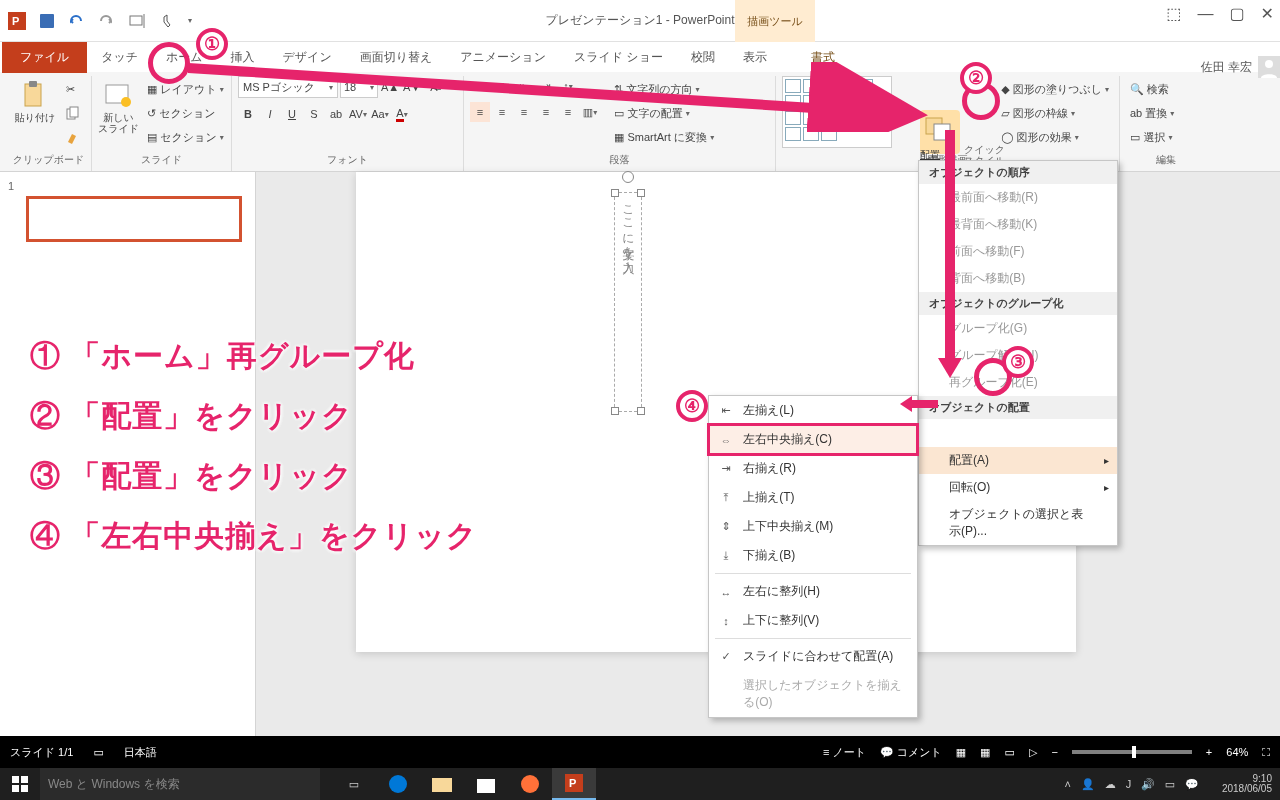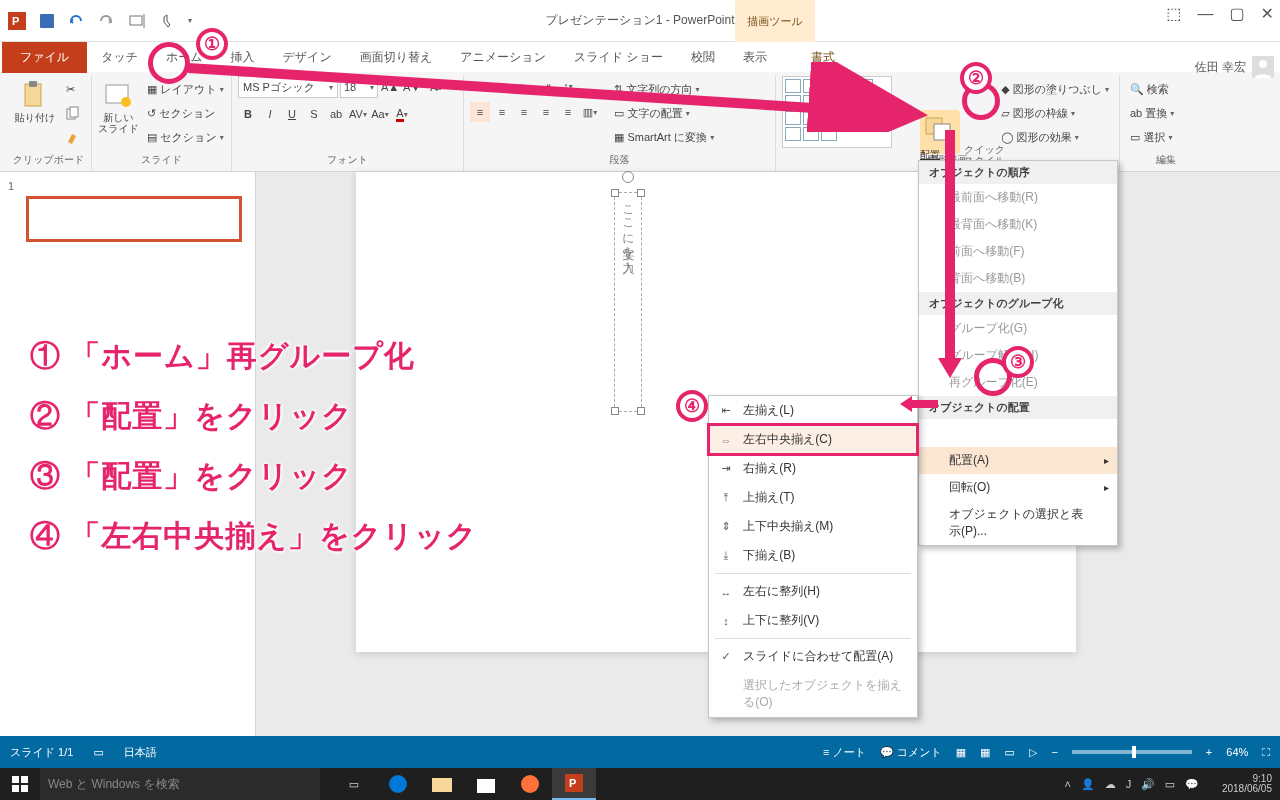--- a/index.html
+++ b/index.html
@@ -6,21 +6,21 @@
 body { width:1280px; height:800px; background:#fff; overflow:hidden; position:relative; font-size:11px; color:#444; }
 
 
 .title-bar { height:42px; background:#fff; display:flex; align-items:center; position:relative; border-bottom:1px solid #e1e1e1;}
 .qat { display:flex; align-items:center; padding-left:8px; gap:12px; height:100%;}
 .qat-icon { width:18px; height:18px; display:flex; align-items:center; justify-content:center; cursor:pointer;}
 .title-center { position:absolute; left:50%; transform:translateX(-50%); font-size:12px; color:#555; }
 .title-ctx { position:absolute; left:735px; top:0; width:80px; height:42px; background:#ffecd1; display:flex; flex-direction:column; align-items:center; justify-content:center; font-size:11px; color:#78501a;}
 .win-ctrls { position:absolute; right:6px; top:4px; display:flex; gap:16px; align-items:center;}
 .win-ctrls span { cursor:pointer; font-size:16px; color:#555;}
-.user-area { position:absolute; right:6px; top:56px; font-size:12px; color:#555; display:flex; align-items:center; gap:6px;}
+.user-area { position:absolute; right:0; top:56px; font-size:12px; color:#555; display:flex; align-items:center; gap:6px;}
 
 .tab-row { height:30px; display:flex; align-items:center; padding-left:2px;}
 .tab { padding:6px 14px 6px; font-size:12px; color:#555; cursor:pointer; }
 .tab.file { background:#c43e1c; color:#fff; padding:7px 18px;}
 .tab.ctx { color:#78501a; }
 
 
 .ribbon { height:100px; background:#f5f5f5; border-bottom:1px solid #d4d4d4; display:flex; padding:4px 6px 0; }
 .group { border-right:1px solid #dcdcdc; padding:0 6px 2px; display:flex; flex-direction:column; }
 .group-body { flex:1; display:flex; align-items:flex-start; gap:4px;}
@@ -71,21 +71,21 @@
 
 
 .step { position:absolute; width:32px; height:32px; border-radius:50%; border:4px solid #e6246b; background:#fff; color:#e6246b; font-weight:bold; font-size:18px; display:flex; align-items:center; justify-content:center; z-index:30;}
 .step-txt { position:absolute; left:30px; font-size:30px; font-weight:bold; color:#e6246b; text-shadow:0 0 4px #fff,0 0 4px #fff,0 0 4px #fff; z-index:30; letter-spacing:1px;}
 .arrow { position:absolute; z-index:25; }
 .homecircle { position:absolute; left:148px; top:42px; width:42px; height:42px; border:5px solid #e6246b; border-radius:50%; z-index:30;}
 .circle2 { position:absolute; left:962px; top:82px; width:38px; height:38px; border:5px solid #e6246b; border-radius:50%; z-index:30;}
 .circle3 { position:absolute; left:974px; top:358px; width:38px; height:38px; border:5px solid #e6246b; border-radius:50%; z-index:30;}
 
 
-.status { position:absolute; left:0; right:0; bottom:32px; height:24px; background:#0369a1; color:#fff; display:flex; align-items:center; font-size:11px; padding:16px 10px; gap:20px;}
+.status { position:absolute; left:0; right:0; bottom:32px; height:24px; background:#000000; color:#fff; display:flex; align-items:center; font-size:11px; padding:16px 10px; gap:20px;}
 .status .right { position:absolute; right:10px; display:flex; gap:14px; align-items:center;}
 .zoom-slider { width:120px; height:4px; background:rgba(255,255,255,.5); position:relative;}
 .zoom-slider::after { content:""; position:absolute; left:50%; top:-4px; width:4px; height:12px; background:#fff;}
 
 
 .taskbar { position:absolute; left:0; right:0; bottom:0; height:32px; background:#1f1f1f; display:flex; align-items:center; color:#ccc;}
 .taskbar .start { width:40px; height:32px; display:flex; align-items:center; justify-content:center;}
 .taskbar .search { width:280px; height:32px; background:#2b2b2b; display:flex; align-items:center; padding:0 8px; color:#888; font-size:12px;}
 .taskbar .tb-icons { display:flex; margin-left:12px;}
 .taskbar .tb-ic { width:44px; height:32px; display:flex; align-items:center; justify-content:center; cursor:pointer;}

